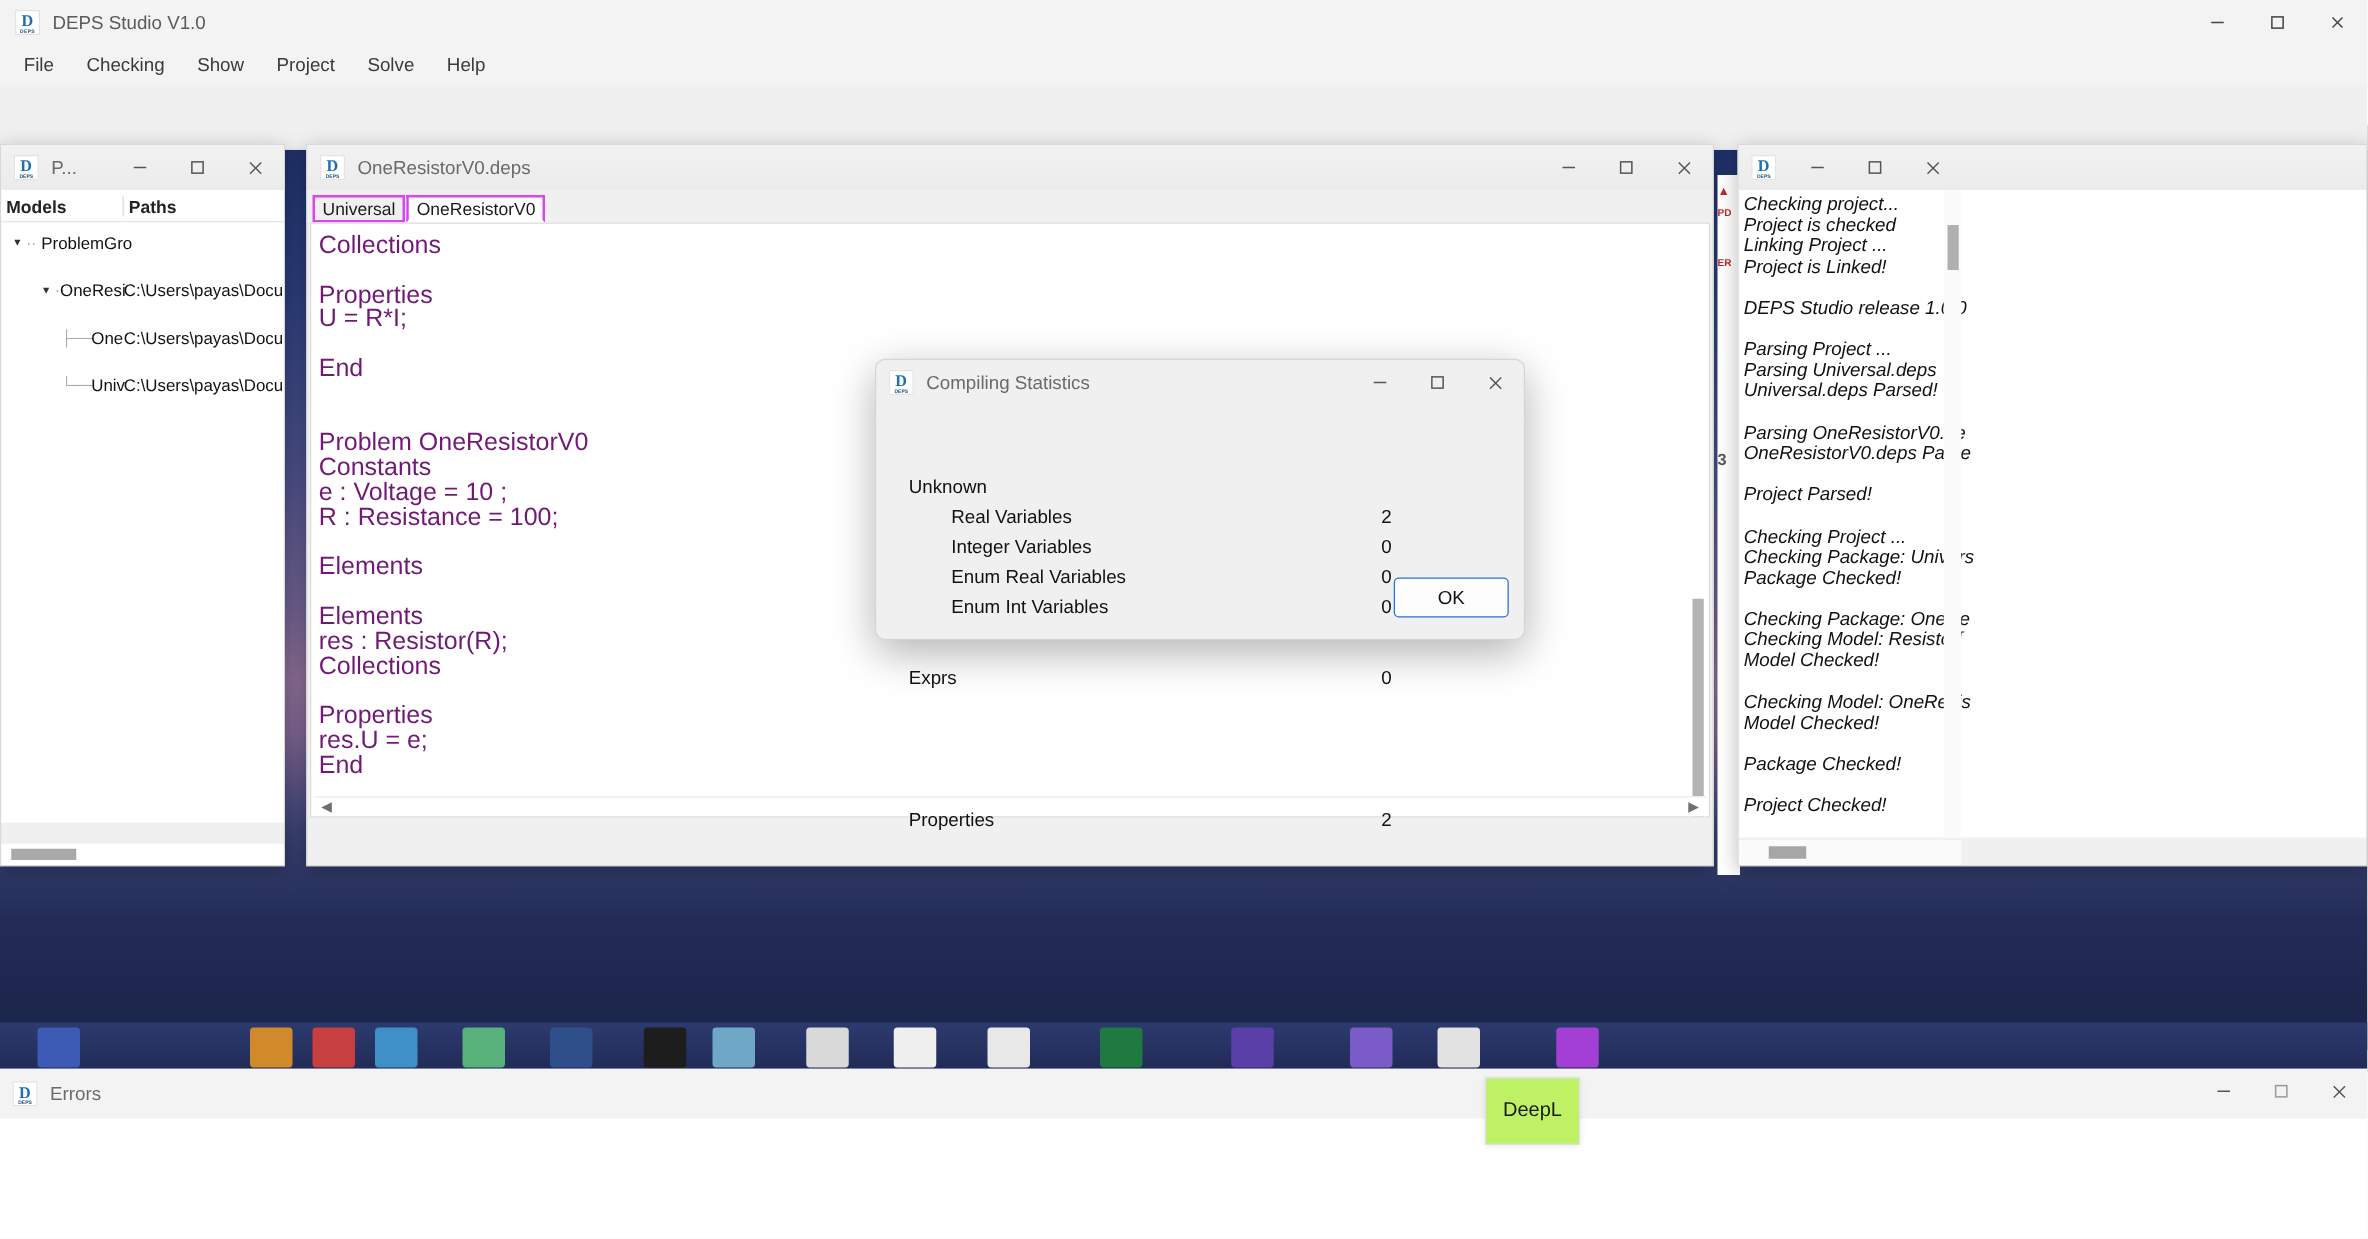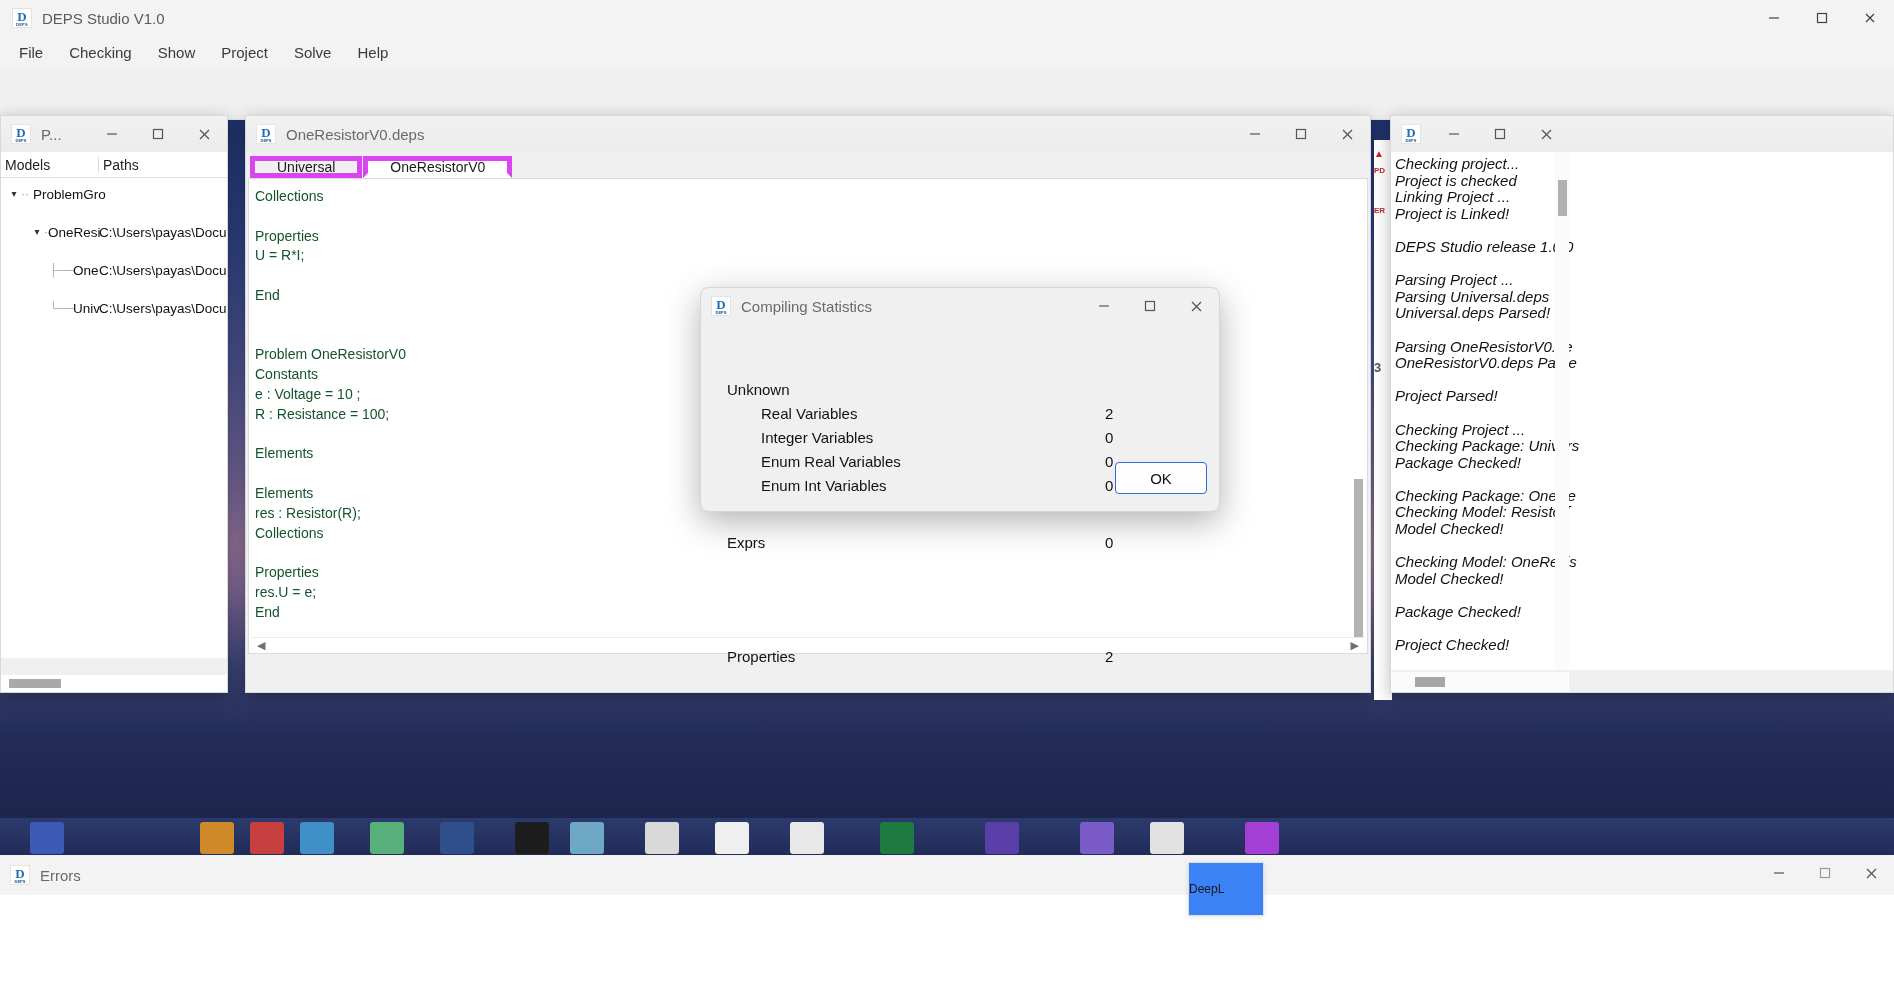--- a/index.html
+++ b/index.html
@@ -81,43 +81,43 @@
   .cw-title .cw-icon .d { font: 700 13px "Liberation Serif", serif; color:#1f6fb2; line-height:1; margin-top:-3px;}
   .cw-title .cw-icon .deps { position:absolute; bottom:0; left:0; right:0; text-align:center;
     font:700 4px "Liberation Sans",sans-serif; color:#1b4f86; }
   .cw-title .cw-label { font-size: 15px; color: #6a6a6a; }
   .cw-btns { position: absolute; right: 0; top: 0; height: 36px; display: flex; }
   .cw-btn { width: 46px; height: 36px; display:flex; align-items:center; justify-content:center; color:#555; }
 
   
   #projwin { left: 0px; top: 115px; width: 228px; height: 578px; }
   .tree-head { display: flex; height: 26px; align-items: center; background: #fff;
-               border-bottom: 1px solid #e0e0e0; }
+               border-bottom: 1px solid #e0e0e0; font-weight: bold; }
   .tree-head .col { font-size: 14px; color: #222; padding-left: 4px; }
   .tree-head .col1 { width: 98px; border-right: 1px solid #dadada; }
   .tree-body { background: #fff; height: 480px; position: relative; overflow: hidden; }
   .tnode { position: relative; height: 19px; font-size: 13.5px; color: #111; white-space: nowrap; }
   .tnode .chev { position: absolute; width: 14px; text-align:center; color:#333; font-size: 10px; top: 2px;}
   .tnode .dots { position:absolute; color:#9a9a9a; font-size: 12px; top:1px; }
   .tnode .lbl  { position: absolute; top: 1px; }
   .tnode .path { position: absolute; left: 98px; top: 1px; }
   .hscroll { position:absolute; left:0; bottom:0; height: 17px; width: 226px; background:#fff; }
   .hscroll .thumb { position:absolute; left: 8px; top: 4px; width: 52px; height: 9px; background:#a9a9a9; }
 
   
   #editwin { left: 245px; top: 115px; width: 1126px; height: 578px; }
   .tabstrip { height: 26px; background:#f0f0f0; display:flex; align-items:flex-end; padding-left: 4px; }
-  .tab { height: 22px; padding: 0 22px; font-size: 14px; color:#1a1a1a;
-         display:flex; align-items:center; background:#f0f0f0; border:5px solid #d946ef; margin-right: 1px;}
+  .tab { height: 22px; padding: 0 6px; font-size: 14px; color:#1a1a1a;
+         display:flex; align-items:center; background:#f0f0f0; border:2px solid #d946ef; margin-right: 1px;}
   .tab.active { background:#fff; border-bottom-color:#fff; }
   .editor {
     position: relative; background:#ffffff; height: 476px; margin: 0 2px;
     border: 1px solid #dcdcdc; overflow:hidden;
   }
-  .code { position:absolute; left: 6px; top: 8px; font-size: 14px; color:#14532d; line-height: 19.8px; }
+  .code { position:absolute; left: 6px; top: 8px; font-size: 20px; color:#701a75; line-height: 19.8px; }
   .code div { height: 19.8px; white-space: pre; }
   .vscroll { position:absolute; right: 2px; top: 0; width: 13px; height: 476px; background:#fff; }
   .vscroll .thumb { position:absolute; right: 2px; top: 300px; width: 9px; height: 175px; background:#b3b3b3; }
   .hbar { position:absolute; left:2px; right:2px; bottom: 0; height: 16px; background:#fff;
           border-top:1px solid #ececec; display:flex; align-items:center; justify-content:space-between; }
   .hbar .arr { color:#6f6f6f; font-size: 11px; padding: 0 6px; }
   .statusbar { position:absolute; left:0; right:0; bottom:0; height: 38px; background:#f0f0f0;
                border-top:1px solid #e2e2e2; display:flex; align-items:center; }
   .status-cell { margin-left: 52px; font-size:15px; color:#111; background:#ebebeb;
                  border:1px solid #dcdcdc; padding: 3px 10px; }
@@ -160,23 +160,23 @@
   .indent1 { padding-left: 60px; }
   .ok-btn {
     position:absolute; right: 12px; bottom: 17px; width: 92px; height: 32px;
     background:#fdfdfd; border:1px solid #2a6fd6; border-radius: 4px;
     font-size:15px; color:#111; display:flex; align-items:center; justify-content:center;
   }
 
   
   #deepl {
     position:absolute; left: 1188px; top: 862px; width: 76px; height: 54px;
-    background:#3b82f6; border:1px solid #e0e0e0;
-    display:flex; align-items:center; justify-content:flex-start;
-    font-size: 12px; color:#1a1a1a;
+    background:#bef264; border:1px solid #e0e0e0;
+    display:flex; align-items:center; justify-content:center;
+    font-size: 16px; color:#1a1a1a;
     box-shadow: 0 1px 5px rgba(0,0,0,.10);
   }
 </style>
 </head>
 <body>
 
 <div id="root">
 
   <div class="wallpaper"></div>
   <div class="taskbar-strip">

